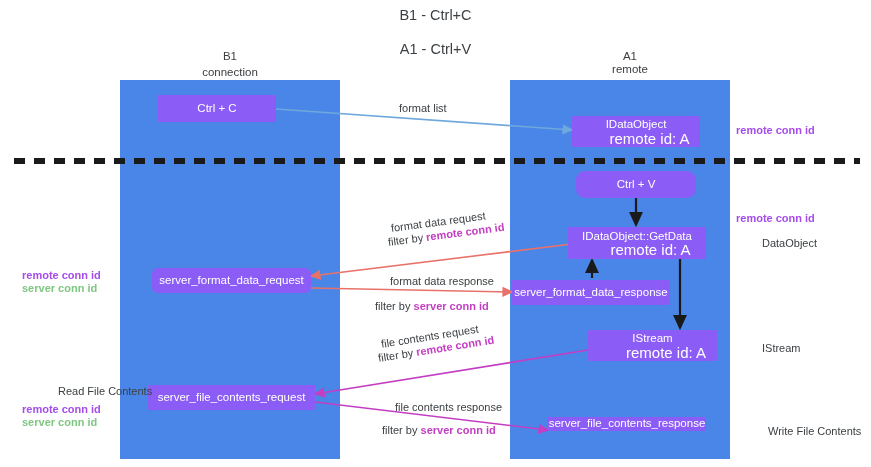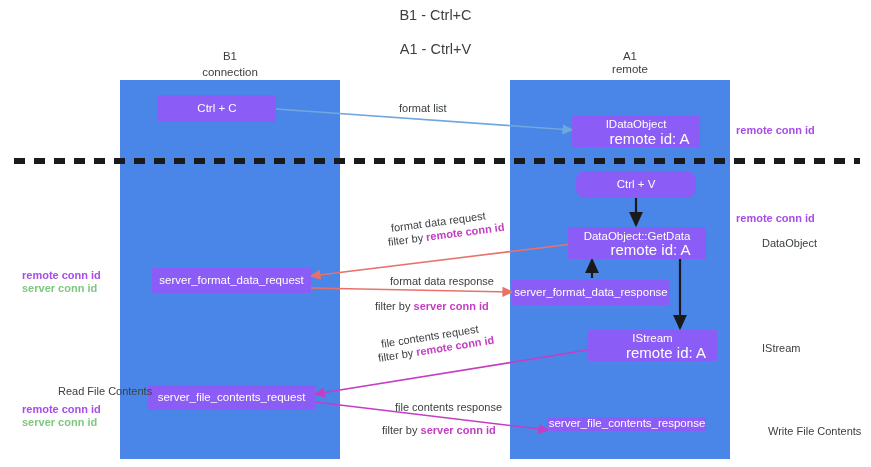--- a/index.html
+++ b/index.html
@@ -121,25 +121,25 @@
   <div class="abs node orange" style="left:572px;top:116px;width:128px;height:31px;">
     <span>IDataObject</span>
     <span class="l2">remote id: A</span>
   </div>
 
   <div class="abs node green" style="left:576px;top:171px;width:120px;height:27px;border-radius:9px;">
     <span>Ctrl + V</span>
   </div>
 
   <div class="abs node orange" style="left:568px;top:227px;width:138px;height:32px;">
-    <span>DataObject::GetData</span>
+    <span>IDataObject::GetData</span>
     <span class="l2">remote id: A</span>
   </div>
 
-  <div class="abs node orange" style="left:152px;top:268px;width:159px;height:25px;">
+  <div class="abs node orange" style="left:152px;top:268px;width:159px;height:25px;border-radius:6px;">
     <span>server_format_data_request</span>
   </div>
 
   <div class="abs node orange" style="left:512px;top:280px;width:158px;height:25px;">
     <span>server_format_data_response</span>
   </div>
 
   <div class="abs node orange" style="left:588px;top:330px;width:129px;height:31px;">
     <span>IStream</span>
     <span class="l2">remote id: A</span>

